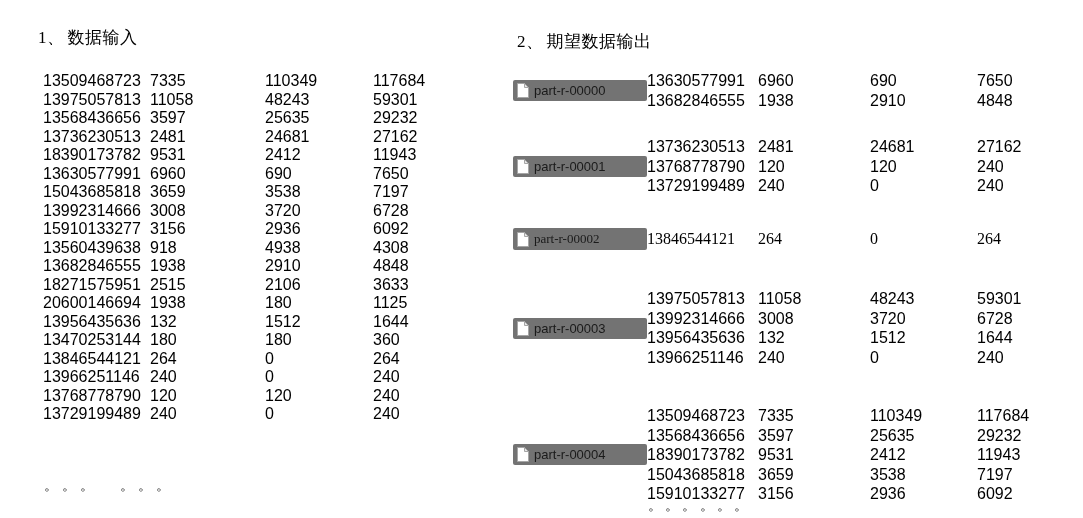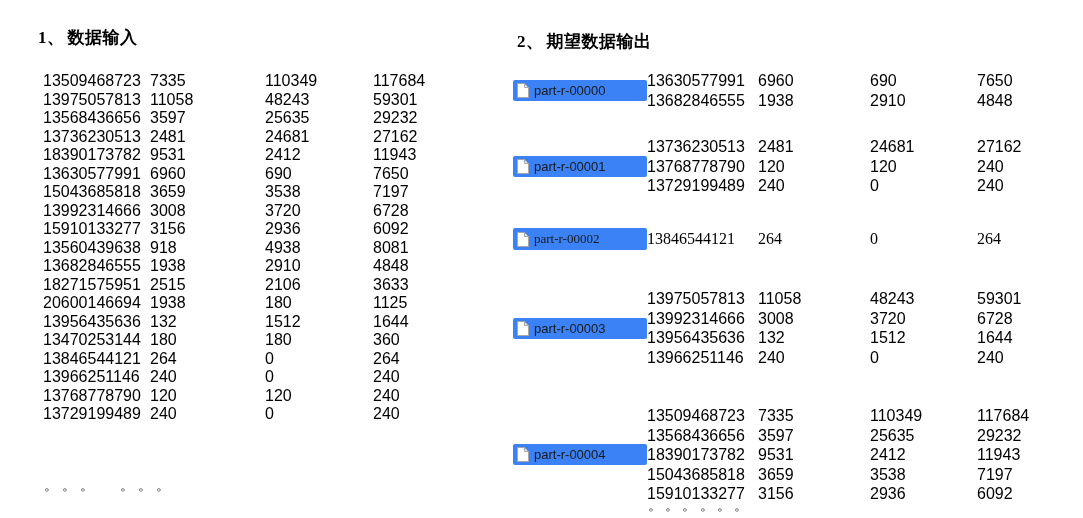--- a/index.html
+++ b/index.html
@@ -2,39 +2,39 @@
 <html><head>
 <meta charset="utf-8">
 <style>
   html, body { margin:0; padding:0; }
   body {
     width:1083px; height:518px; position:relative; overflow:hidden;
     background:#ffffff; color:#000000;
     font-family:"Liberation Sans", sans-serif;
   }
   .title {
-    position:absolute; font-weight:700; font-size:17px;
+    position:absolute; font-weight:400; font-size:17px;
     white-space:nowrap; letter-spacing:0.5px;
   }
   .title .num { font-family:"Liberation Serif", serif; margin-right:3px; }
   #left-title  { left:38px;  top:26px; }
   #right-title { left:517px; top:30px; }
 
   .dtable { position:absolute; }
   .drow { display:grid; white-space:nowrap; }
   .dcell { font-size:16px; white-space:nowrap; }
   .left-rows .drow  { grid-template-columns:107px 115px 108px auto; line-height:18.5px; }
   .right-rows .drow { grid-template-columns:111px 112px 107px auto; line-height:19.6px; }
   #left-table { left:43px; top:72px; }
 
   .group { position:absolute; left:513px; display:flex; align-items:center; }
   .file-chip {
     width:134px; box-sizing:border-box; flex:0 0 auto;
     display:flex; align-items:center; gap:5px;
-    background:#3b82f6; border-radius:2px; padding:3px 4px;
+    background:#737373; border-radius:2px; padding:3px 4px;
   }
   .file-chip svg { flex:0 0 auto; display:block; }
   .file-label { font-size:13px; color:#1a1a1a; white-space:nowrap; }
   .rows { flex:1 1 auto; }
 
   #g0 { top:71px; }
   #g1 { top:137px; }
   #g2 { top:228px;font-family:Liberation Serif, serif; }
   #g3 { top:289px; }
   #g4 { top:406px; }
@@ -104,21 +104,21 @@
     <div class="drow">
       <span class="dcell">15910133277</span>
       <span class="dcell">3156</span>
       <span class="dcell">2936</span>
       <span class="dcell">6092</span>
     </div>
     <div class="drow">
       <span class="dcell">13560439638</span>
       <span class="dcell">918</span>
       <span class="dcell">4938</span>
-      <span class="dcell">8081</span>
+      <span class="dcell">4308</span>
     </div>
     <div class="drow">
       <span class="dcell">13682846555</span>
       <span class="dcell">1938</span>
       <span class="dcell">2910</span>
       <span class="dcell">4848</span>
     </div>
     <div class="drow">
       <span class="dcell">18271575951</span>
       <span class="dcell">2515</span>

